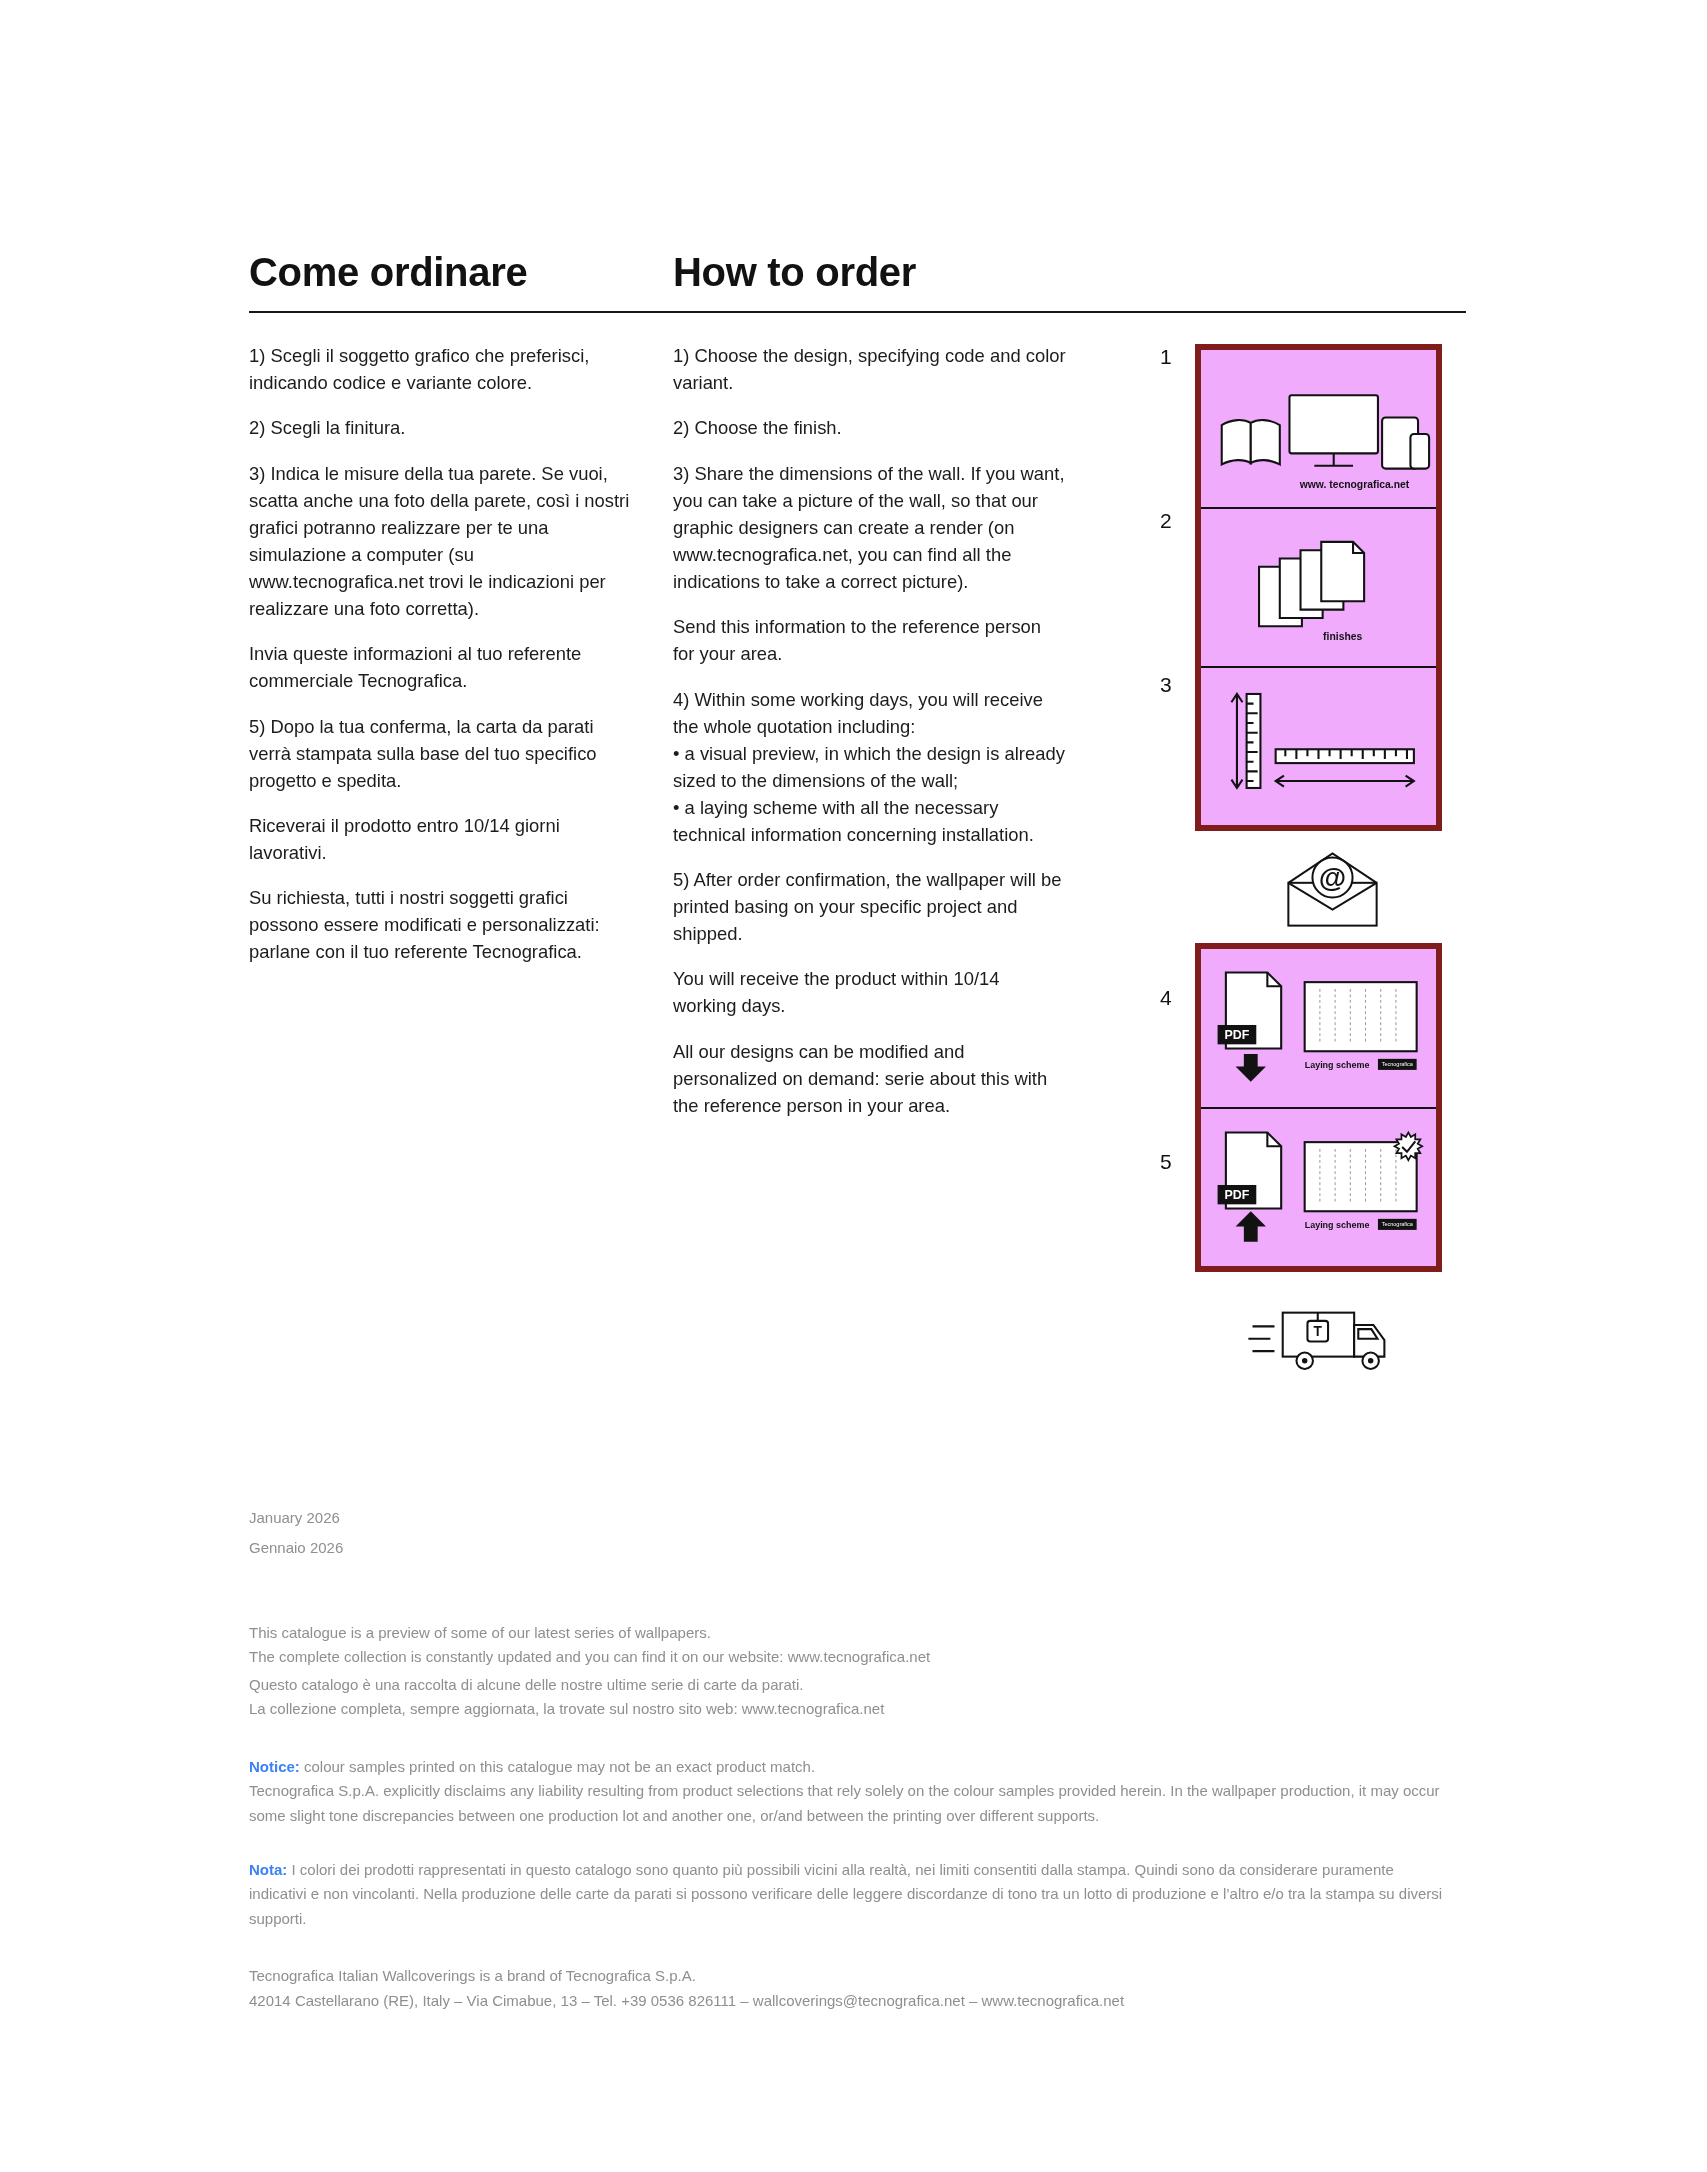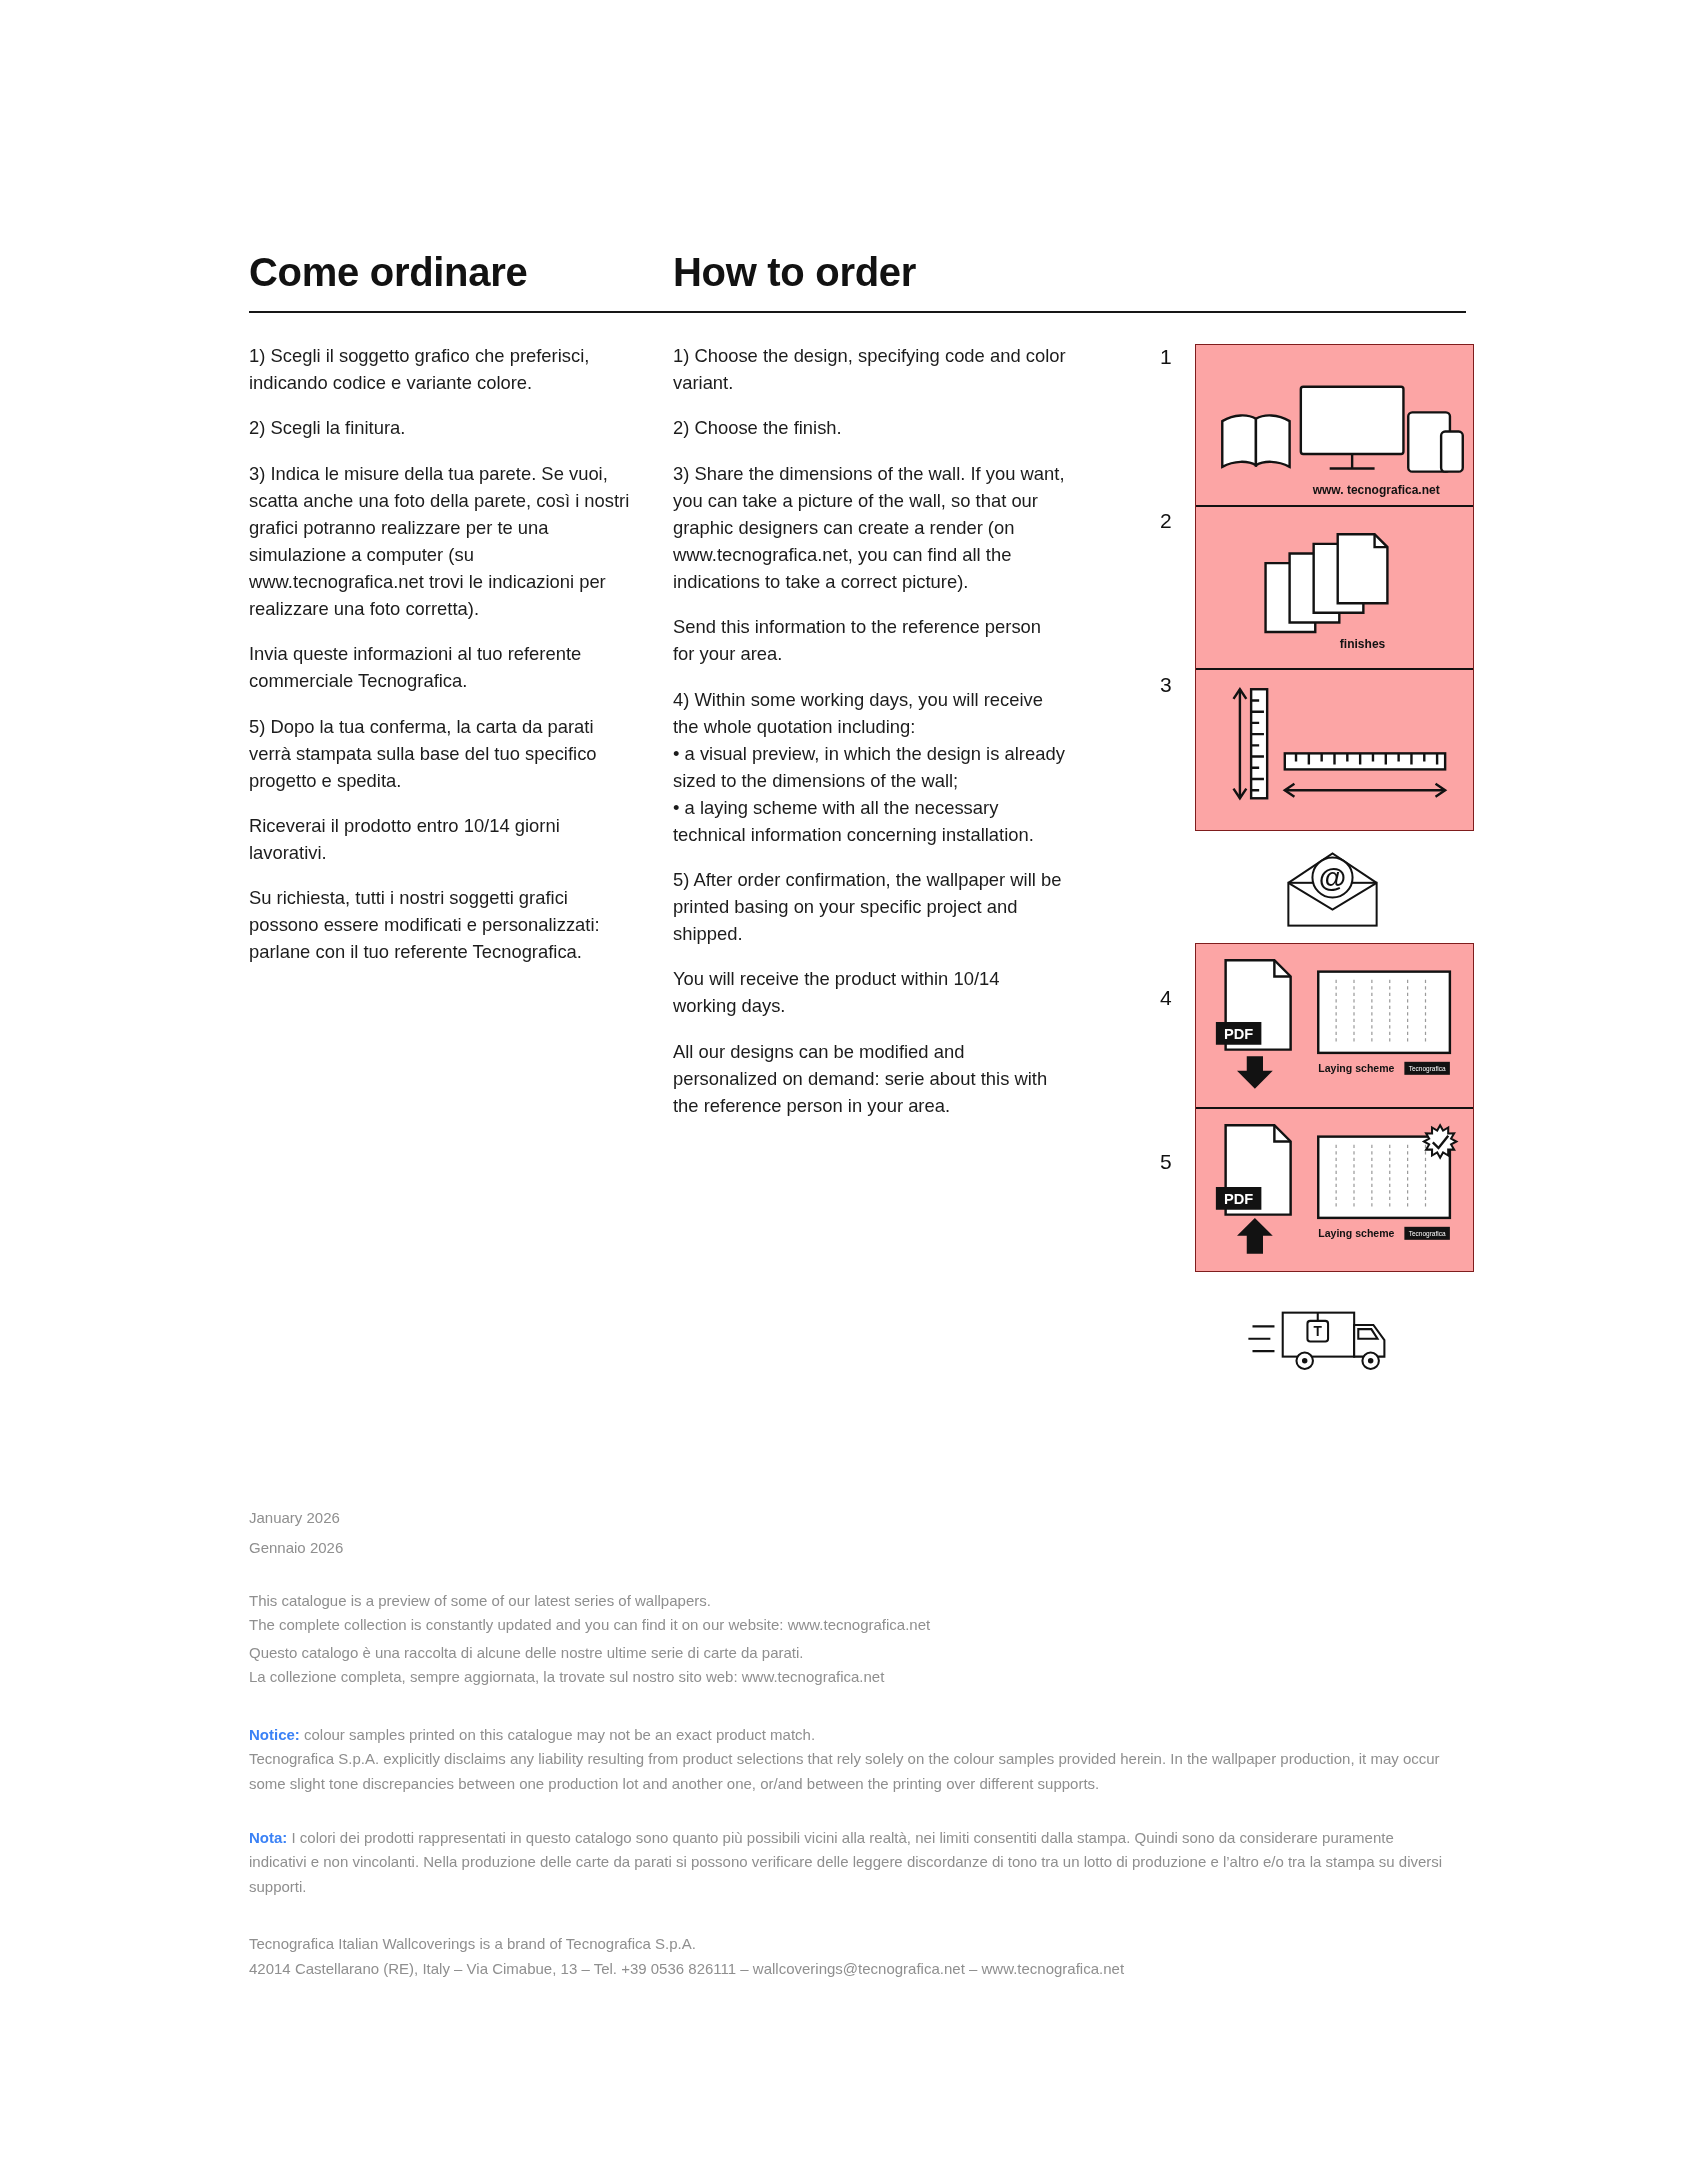--- a/index.html
+++ b/index.html
@@ -19,22 +19,22 @@
   .col { position:absolute; top:342px; font-size:18.4px; line-height:27px; color:#1c1c1c; }
   .col p { white-space:pre-line; margin-bottom:18.4px; }
   .col-it { left:249px; width:383px; }
   .col-en { left:673px; width:393px; }
 
   .step-number { position:absolute; left:1160px; font-size:21px; color:#121212; }
   #n1 { top:345px; } #n2 { top:509px; } #n3 { top:673px; }
   #n4 { top:986px; } #n5 { top:1150px; }
 
   .boxgroup {
-    position:absolute; left:1195px; width:279px; border:1px solid #7f1d1d;
-    display:flex; flex-direction:column; background:#fca5a5;
+    position:absolute; left:1195px; width:247px; border:6px solid #7f1d1d;
+    display:flex; flex-direction:column; background:#f0abfc;
   }
   #group-a { top:344px; height:487px; }
   #group-b { top:943px; height:329px; }
   .cell { flex:1; position:relative; }
   .cell + .cell { border-top:2px solid #121212; }
   .cell svg { position:absolute; left:0; top:0; width:100%; height:100%; }
 
   .between-icon { position:absolute; }
   #envelope-wrap { left:1279px; top:844px; width:107px; height:87px; }
   #truck-wrap { left:1247px; top:1298px; width:158px; height:87px; }
@@ -45,21 +45,21 @@
   .lnf { stroke:#121212; stroke-width:3; fill:#ffffff; }
   .blk { fill:#121212; stroke:none; }
 
   .footer {
     position:absolute; left:249px; top:1506px; width:1202px;
     color:#8f8f8f; font-size:15px; line-height:24.6px;
   }
   .footer p { white-space:pre-line; }
   .footer strong { font-weight:700; color:#3b82f6; }
   .mb8 { margin-bottom:5.5px; }
-  .mb56 { margin-bottom:28px; }
+  .mb56 { margin-bottom:60px; }
   .mb4 { margin-bottom:2.7px; }
   .mb48 { margin-bottom:33px; }
   .mb42 { margin-bottom:29px; }
 </style>
 </head>
 <body>
 
 <div class="page">
 
   <h1 class="title" id="title-it">Come ordinare</h1>

